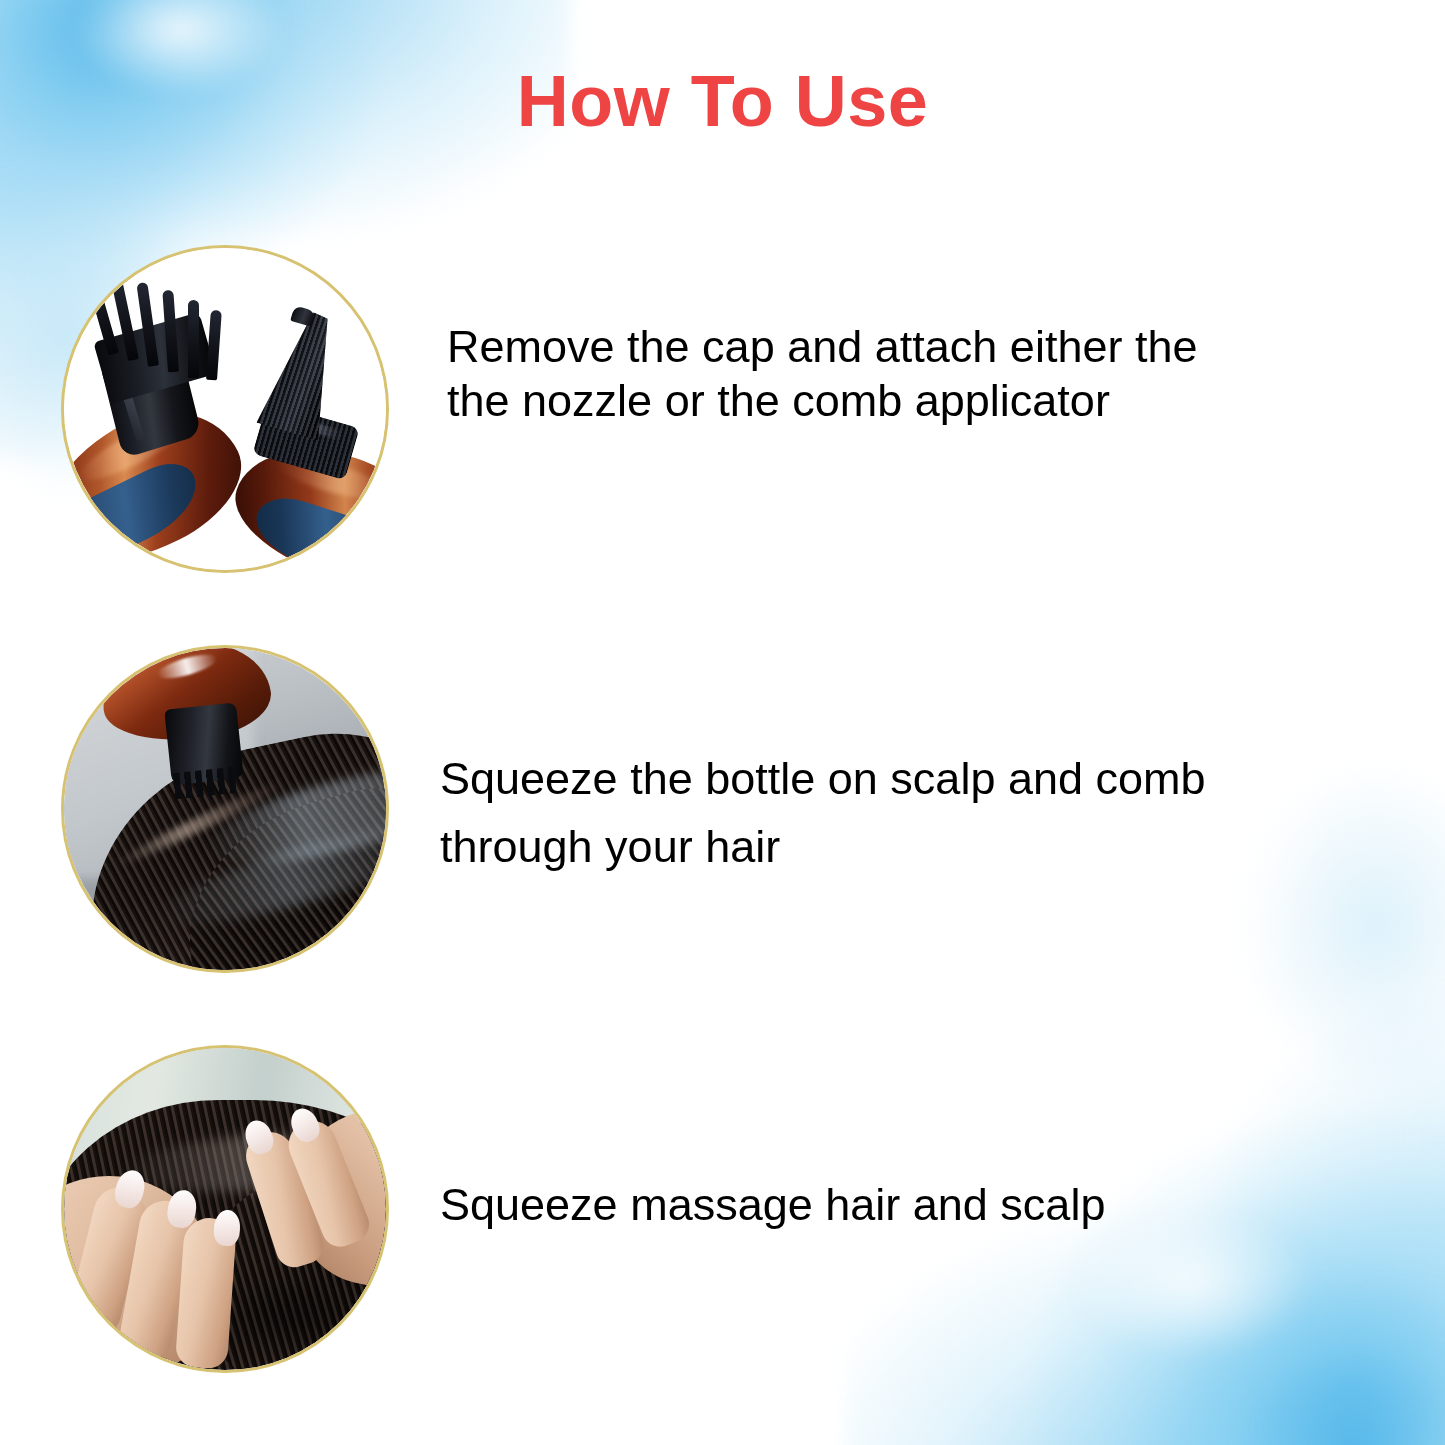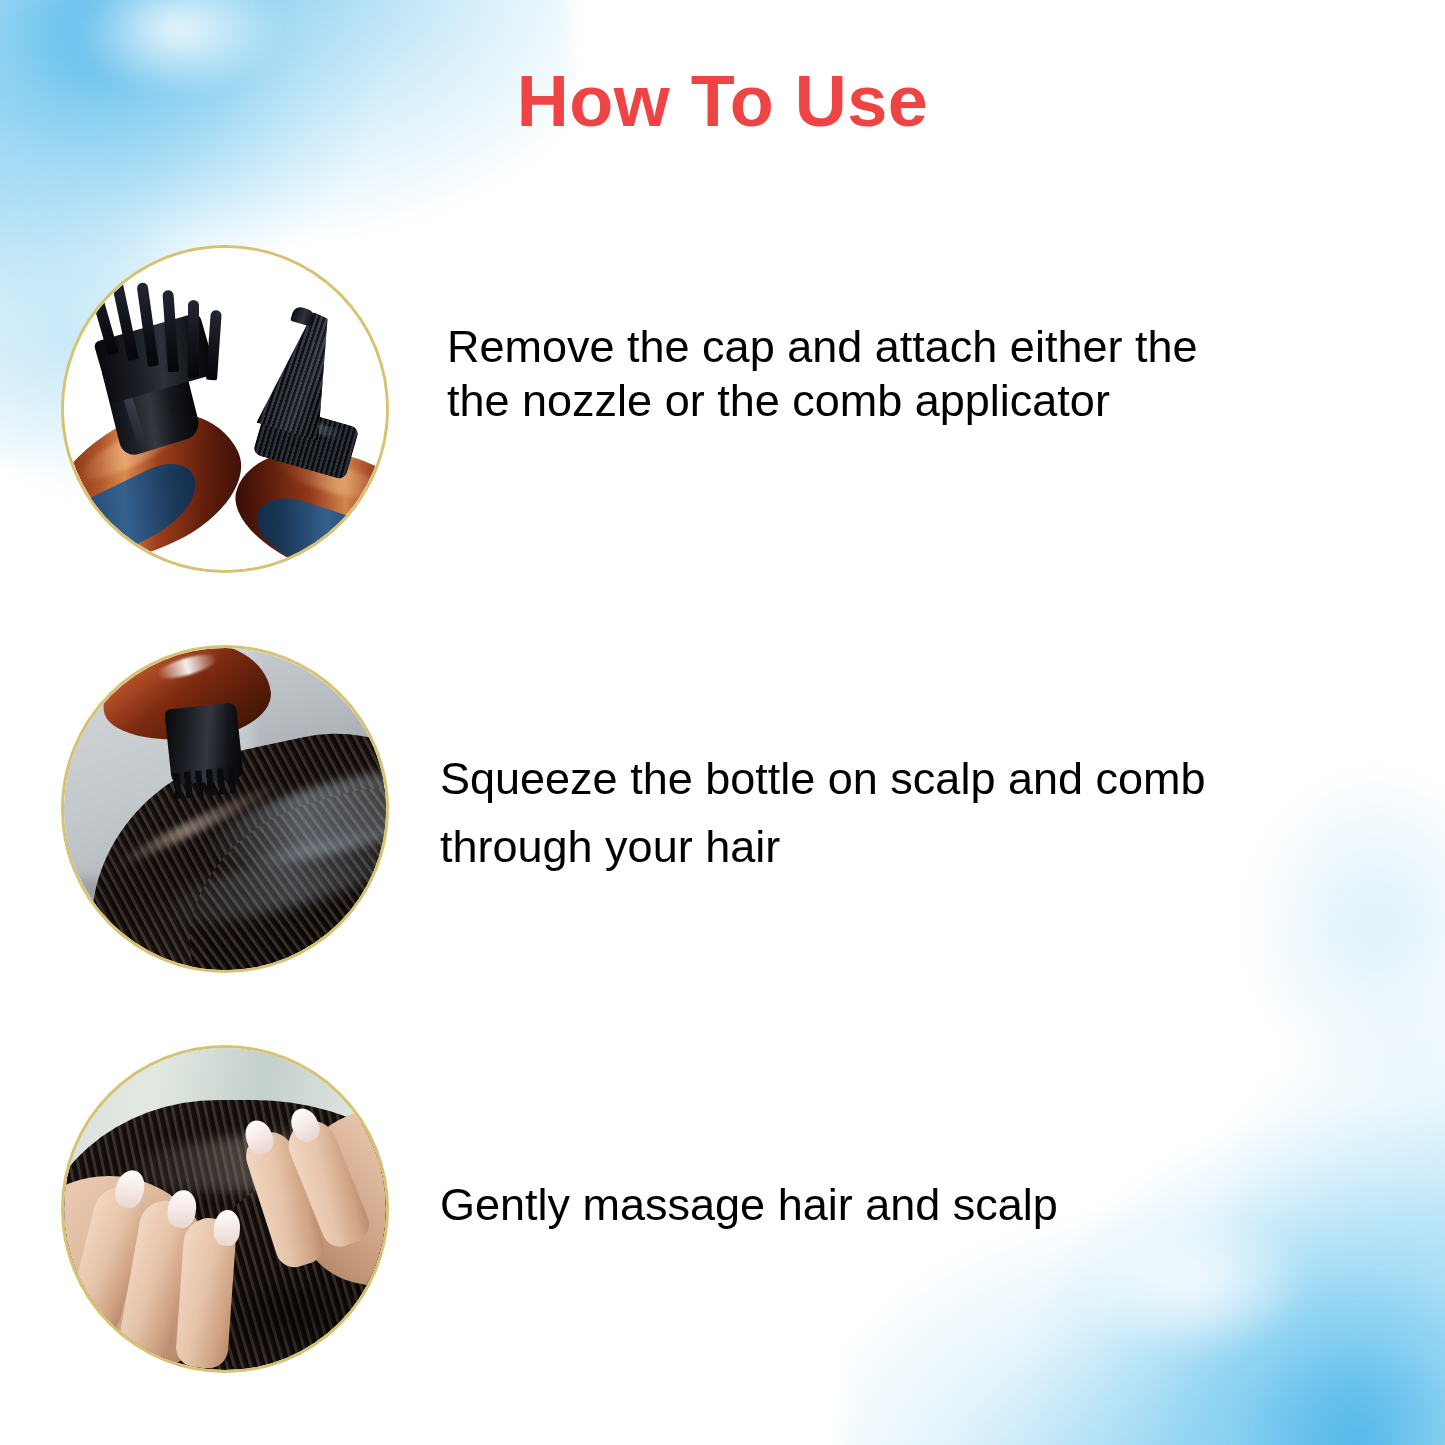--- a/index.html
+++ b/index.html
@@ -594,16 +594,16 @@
             <div class="finger fl1"></div>
             <div class="finger fl2"></div>
             <div class="finger fl3"></div>
             <div class="nail nl1"></div>
             <div class="nail nl2"></div>
             <div class="nail nl3"></div>
           </div>
         </div>
       </div>
     </div>
-    <div class="step-text" id="text-2">Gently massage hair and scalp</div>
+    <div class="step-text" id="text-2">Squeeze massage hair and scalp</div>
   </div>
 
 </div>
 
 </body></html>

